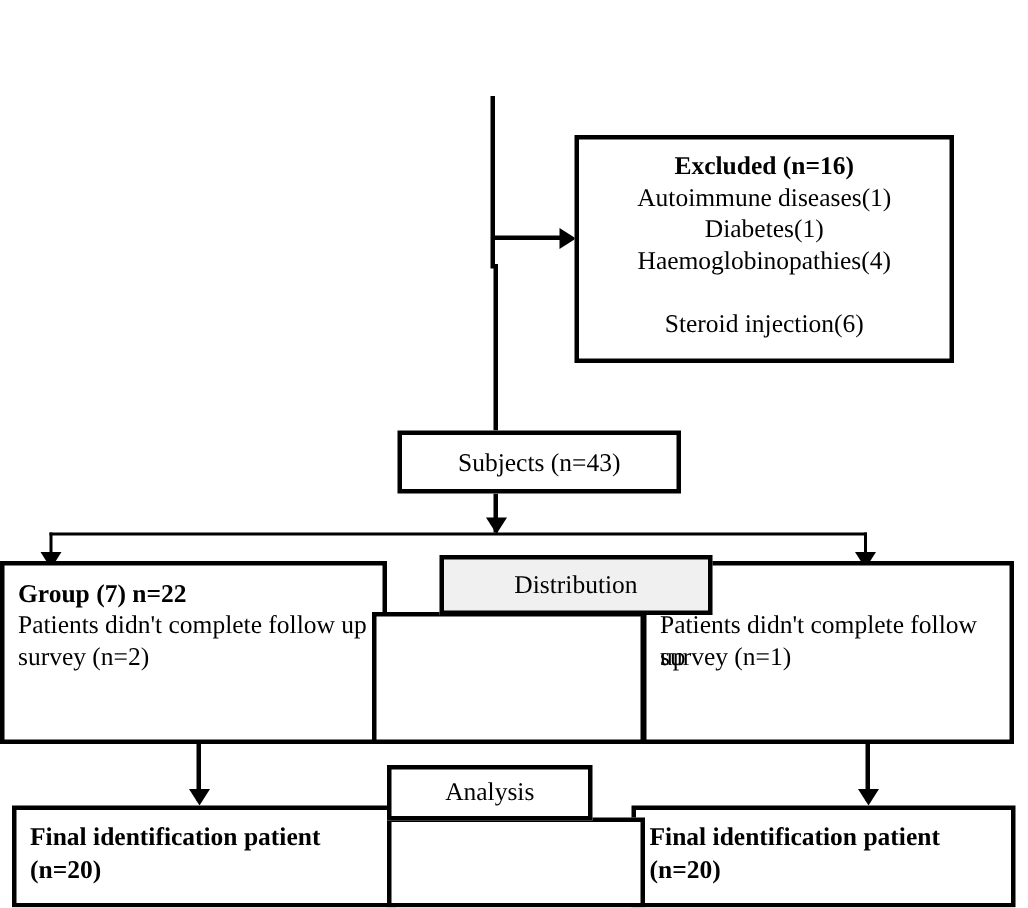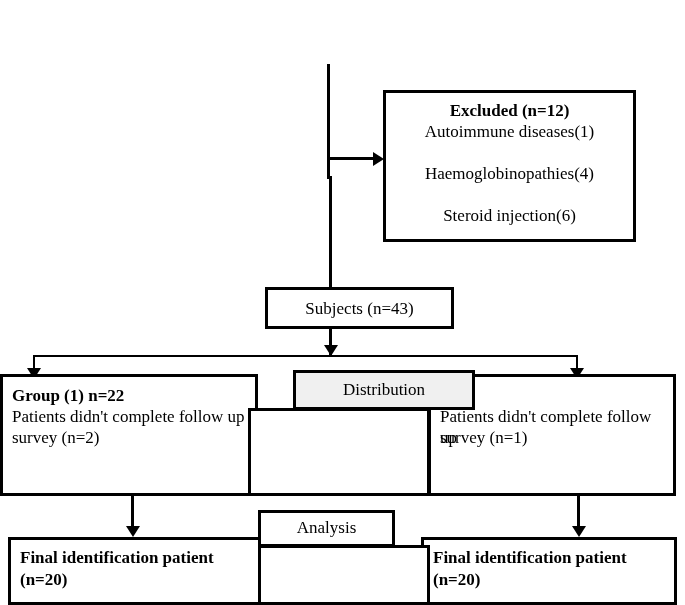--- a/index.html
+++ b/index.html
@@ -97,41 +97,42 @@
 <div id="canvas">
 
 
   <div class="vline" style="left:327px; top:64px; height:115px;"></div>
   <div class="vline" style="left:329px; top:176px; height:111px;"></div>
 
   <div class="hline" style="left:330px; top:157px; width:46px;"></div>
   <div class="arrow-right" style="left:373px; top:152px;"></div>
 
   <div class="box" style="left:383px; top:90px; width:253px; height:152px;">
-    <div class="box-text center-text b" style="top:8px;">Excluded (n=12)</div>
+    <div class="box-text center-text b" style="top:8px;">Excluded (n=16)</div>
     <div class="box-text center-text" style="top:29px;">Autoimmune diseases(1)</div>
+    <div class="box-text center-text" style="top:50px;">Diabetes(1)</div>
     <div class="box-text center-text" style="top:71px;">Haemoglobinopathies(4)</div>
     <div class="box-text center-text" style="top:113px;">Steroid injection(6)</div>
   </div>
 
   <div class="box" style="left:265px; top:287px; width:189px; height:42px;">
     <div class="box-text center-text" style="top:9px;">Subjects (n=43)</div>
   </div>
 
   <div class="vline" style="left:329px; top:329px; height:26px;"></div>
 
   <div class="thin-h" style="left:33px; top:355px; width:545px;"></div>
   <div class="thin-v" style="left:33px; top:355px; height:17px;"></div>
   <div class="thin-v" style="left:576px; top:355px; height:17px;"></div>
   <div class="arrow-down" style="left:27px; top:368px;"></div>
   <div class="arrow-down" style="left:570px; top:368px;"></div>
   <div class="arrow-down" style="left:324px; top:345px;"></div>
 
   <div class="box" style="left:0px; top:374px; width:258px; height:122px;">
-    <div class="box-text left-text b">Group (1) n=22</div>
+    <div class="box-text left-text b">Group (7) n=22</div>
     <div class="box-text left-text" style="top:30px;">Patients didn't complete follow up</div>
     <div class="box-text left-text" style="top:51px;">survey (n=2)</div>
   </div>
 
   <div class="box shaded" style="left:248px; top:370px; width:182px; height:40px; z-index:5;margin-left:45px;">
     <div class="box-text center-text" style="top:7px;">Distribution</div>
   </div>
   <div class="box" style="left:248px; top:408px; width:182px; height:88px; z-index:4;"></div>
 
   <div class="box" style="left:428px; top:374px; width:248px; height:122px;">

